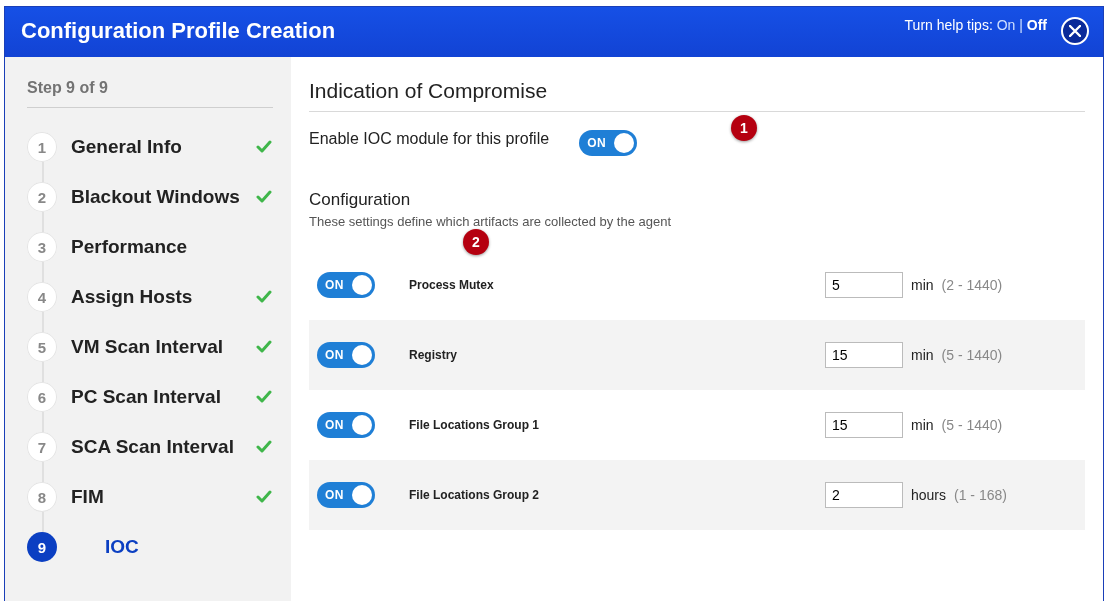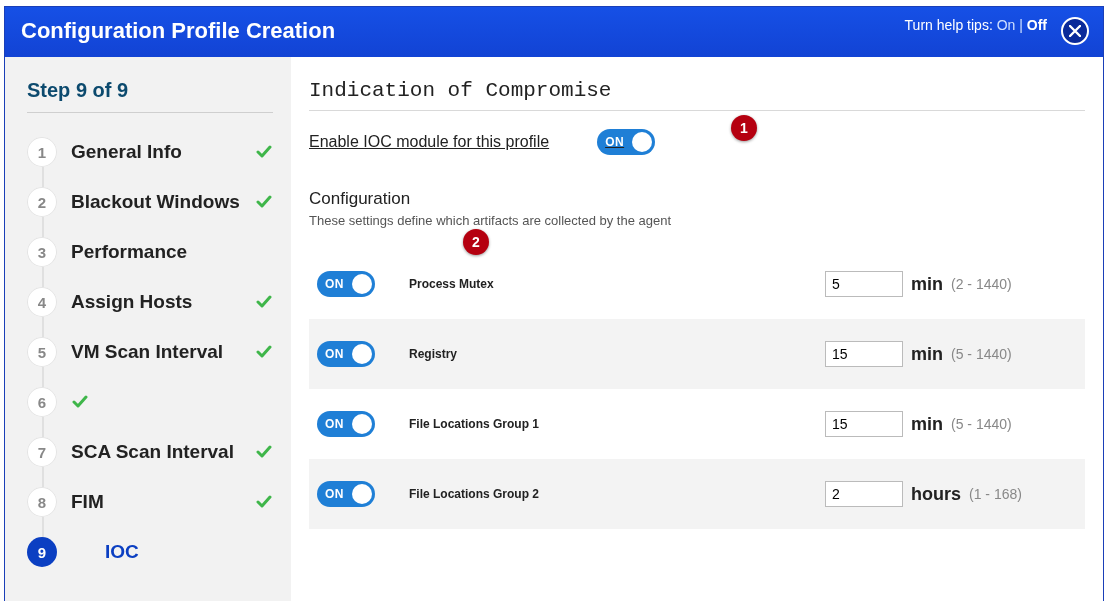--- a/index.html
+++ b/index.html
@@ -61,23 +61,23 @@
   .close-btn svg { width: 12px; height: 12px; }
 
   .body-row { display: flex; }
   .sidebar {
     width: 286px;
     background: #f2f2f2;
     padding: 22px 18px 30px 22px;
   }
   .sidebar h2 {
     margin: 0 0 10px 0;
-    font-size: 20px;
-    font-weight: bold;
-    color: #0c4a6e;
+    font-size: 16px;
+    font-weight: bold;
+    color: #737373;
   }
   .side-hr {
     border: none;
     border-top: 1px solid #cfcfcf;
     margin: 0 0 14px 0;
   }
   .steps { position: relative; }
   .stepline {
     position: absolute;
     left: 15px;
@@ -133,34 +133,31 @@
   .main {
     flex: 1;
     padding: 22px 18px 30px 18px;
     position: relative;
   }
   .main h2 {
     margin: 0 0 8px 0;
     font-size: 21px;
     font-weight: normal;
     color: #222;
-    font-family: Liberation Mono, monospace;
   }
   .main-hr {
     border: none;
     border-top: 1px solid #d9d9d9;
     margin: 0 0 18px 0;
   }
   .enable-row {
     display: flex;
-    align-items: center;
-    gap: 48px;
+    gap: 30px;
     margin-bottom: 34px;
     font-size: 16px;
-    text-decoration: underline;
   }
   .toggle {
     width: 58px;
     height: 26px;
     border-radius: 13px;
     background: #1f7fd6;
     position: relative;
     display: flex;
     align-items: center;
     cursor: pointer;
@@ -211,21 +208,21 @@
     align-items: center;
     gap: 8px;
     width: 250px;
   }
   .interval input {
     width: 78px;
     padding: 4px 6px;
     font-size: 14px;
     border: 1px solid #bbb;
   }
-  .interval .unit { font-size: 18px; font-weight: bold; }
+  .interval .unit { font-size: 14px; }
   .interval .range { font-size: 14px; color: #888; }
 
   .callout {
     position: absolute;
     width: 26px;
     height: 26px;
     border-radius: 50%;
     background: #b50010;
     color: #fff;
     display: flex;
@@ -302,20 +299,21 @@
             <div class="bullet">5</div>
             <div class="label">VM Scan Interval</div>
             <div class="check">
               <svg viewBox="0 0 16 16">
                 <path d="M2 8 L6 12 L14 3" fill="none" stroke="#3fb64a" stroke-width="3" stroke-linecap="round" stroke-linejoin="round"></path>
               </svg>
             </div>
           </div>
           <div class="step">
             <div class="bullet">6</div>
+            <div class="label">PC Scan Interval</div>
             <div class="check">
               <svg viewBox="0 0 16 16">
                 <path d="M2 8 L6 12 L14 3" fill="none" stroke="#3fb64a" stroke-width="3" stroke-linecap="round" stroke-linejoin="round"></path>
               </svg>
             </div>
           </div>
           <div class="step">
             <div class="bullet">7</div>
             <div class="label">SCA Scan Interval</div>
             <div class="check">

